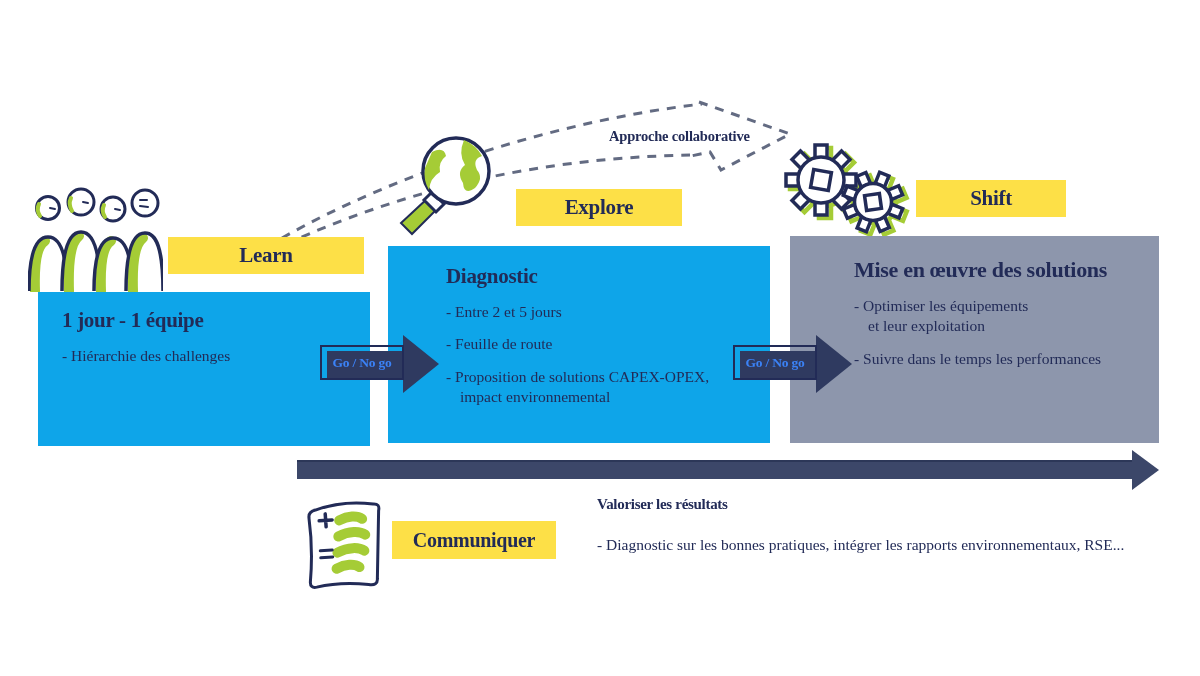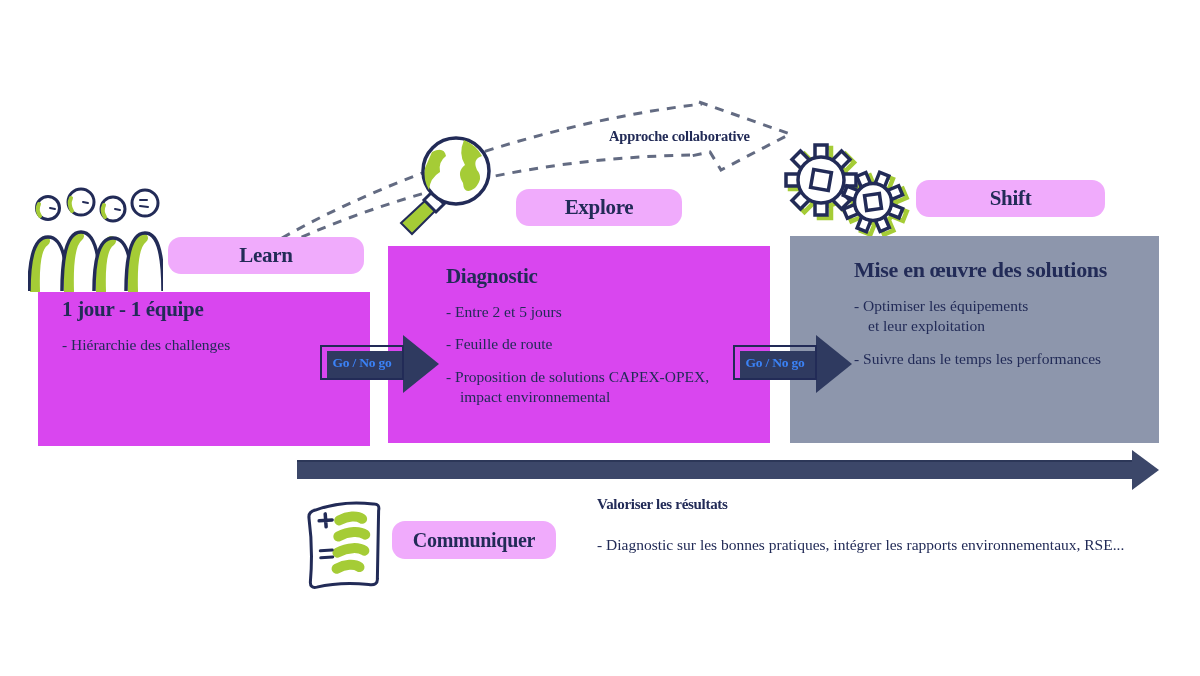--- a/index.html
+++ b/index.html
@@ -3,27 +3,27 @@
 <meta charset="utf-8">
 <style>
   html,body{margin:0;padding:0;background:#fff;}
   #stage{
     position:relative;width:1200px;height:676px;background:#ffffff;overflow:hidden;
     font-family:Liberation Serif, serif;color:#222b57;
   }
   .abs{position:absolute;}
   
   .tag{
-    position:absolute;background:#f0abfc;color:#222b57;
+    position:absolute;background:#fde047;color:#222b57;
     display:flex;align-items:center;justify-content:center;
-    font-weight:bold;font-size:21px;letter-spacing:-0.3px;border-radius:13px;
+    font-weight:bold;font-size:21px;letter-spacing:-0.3px;
   }
   
   .panel{position:absolute;box-sizing:border-box;}
-  .panel-light{background:#d946ef;}
+  .panel-light{background:#0ea5e9;}
   .panel-dark{background:#8d96ac;}
   .panel-title{
     margin:0 0 13px 0;font-size:21px;font-weight:bold;letter-spacing:-0.3px;color:#222b57;
   }
   .bullet{
     font-size:15.5px;line-height:1.32;color:#222b57;
     padding-left:14px;text-indent:-14px;white-space:pre-line;margin:0 0 12px 0;
   }
   
   .gate{position:absolute;width:124px;height:62px;}
@@ -154,23 +154,23 @@
         <rect x="87" y="40" width="10" height="12" transform="rotate(292 92 70)"></rect>
         <rect x="87" y="40" width="10" height="12" transform="rotate(337 92 70)"></rect>
         <circle cx="92" cy="70" r="18.5"></circle>
         <rect x="84.5" y="62.5" width="15" height="15" transform="rotate(-8 92 70)"></rect>
       </g>
     </g>
   </svg>
 
   <div class="tag" style="left:168px;top:237px;width:196px;height:37px;">Learn</div>
   <div class="tag" style="left:516px;top:189px;width:166px;height:37px;">Explore</div>
-  <div class="tag" style="left:916px;top:180px;width:189px;height:37px;">Shift</div>
-
-  <div class="panel panel-light" style="left:38px;top:292px;width:332px;height:154px;padding:5px 16px 0 24px;">
+  <div class="tag" style="left:916px;top:180px;width:150px;height:37px;">Shift</div>
+
+  <div class="panel panel-light" style="left:38px;top:292px;width:332px;height:154px;padding:16px 16px 0 24px;">
     <h3 class="panel-title">1 jour - 1 équipe</h3>
     <div class="bullet">- Hiérarchie des challenges</div>
   </div>
 
   <div class="panel panel-light" style="left:388px;top:246px;width:382px;height:197px;padding:18px 10px 0 58px;">
     <h3 class="panel-title">Diagnostic</h3>
     <div class="bullet">- Entre 2 et 5 jours</div>
     <div class="bullet">- Feuille de route</div>
     <div class="bullet">- Proposition de solutions CAPEX-OPEX,
 impact environnemental</div>

